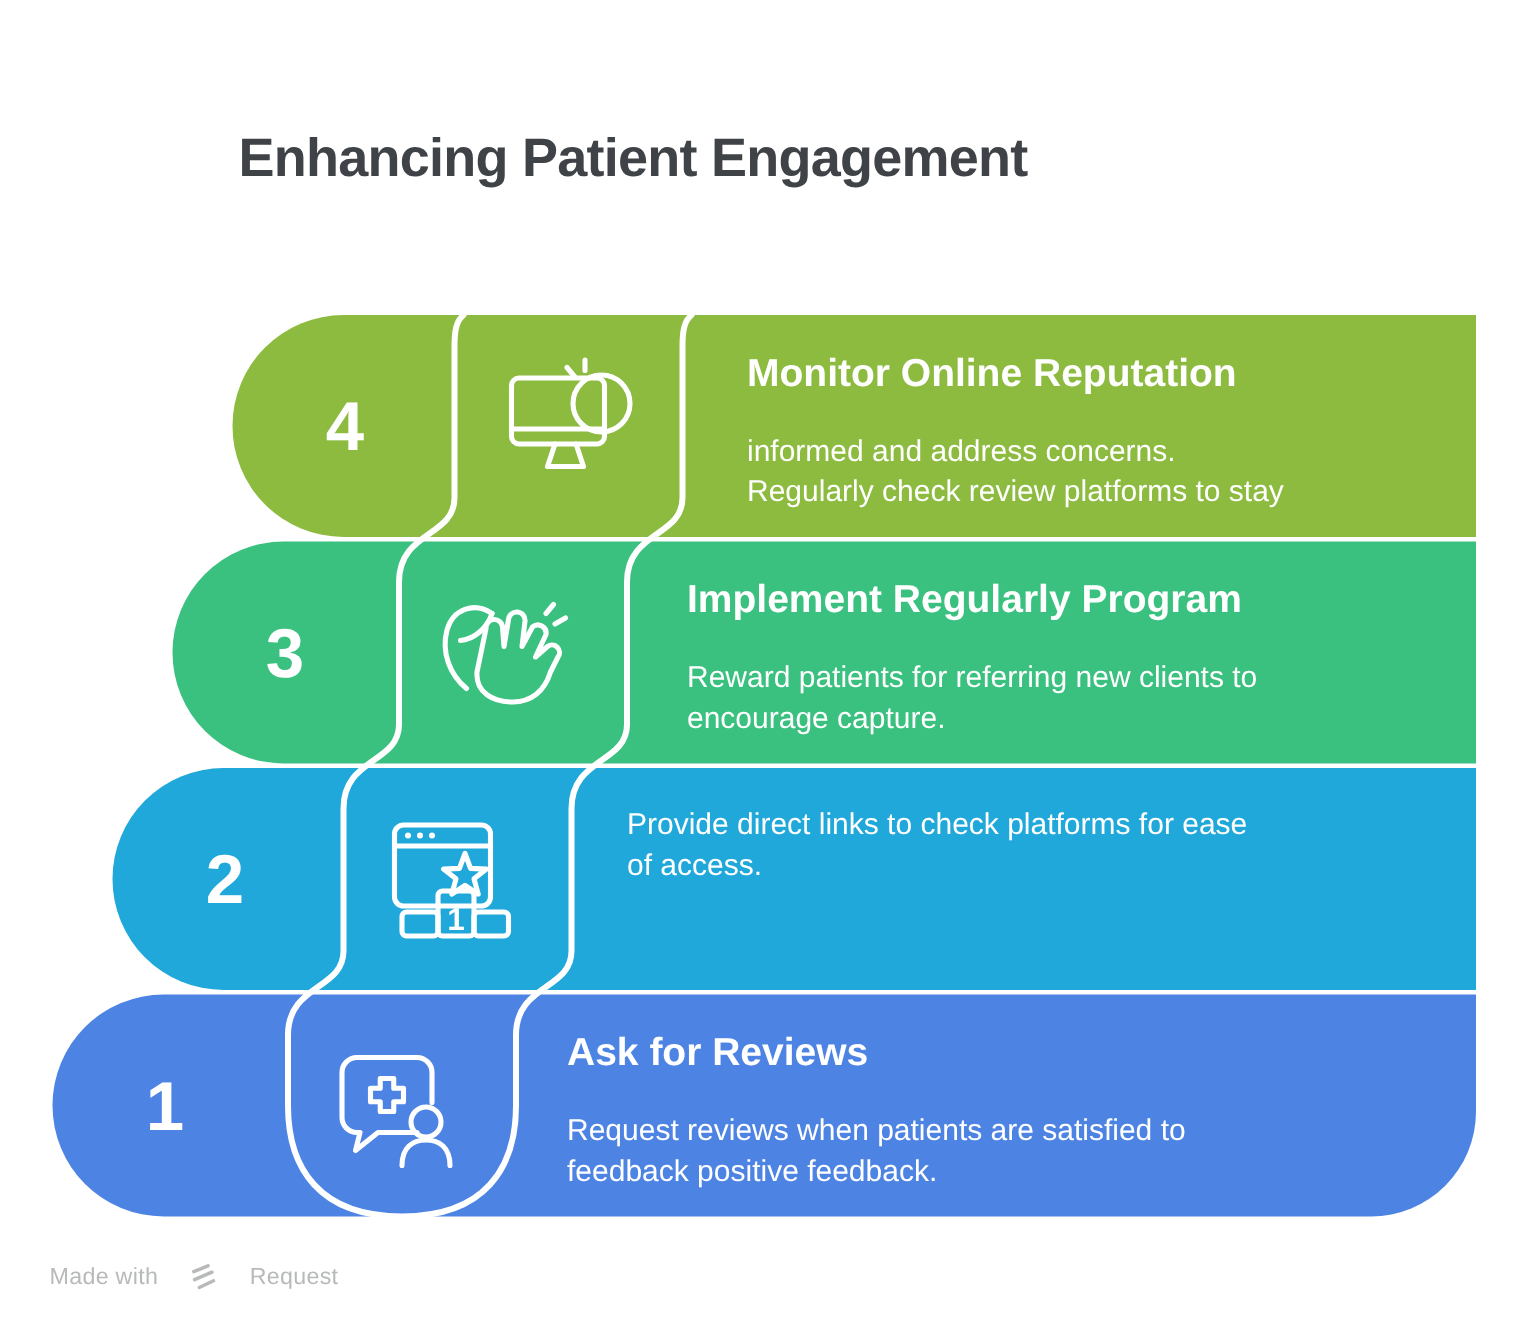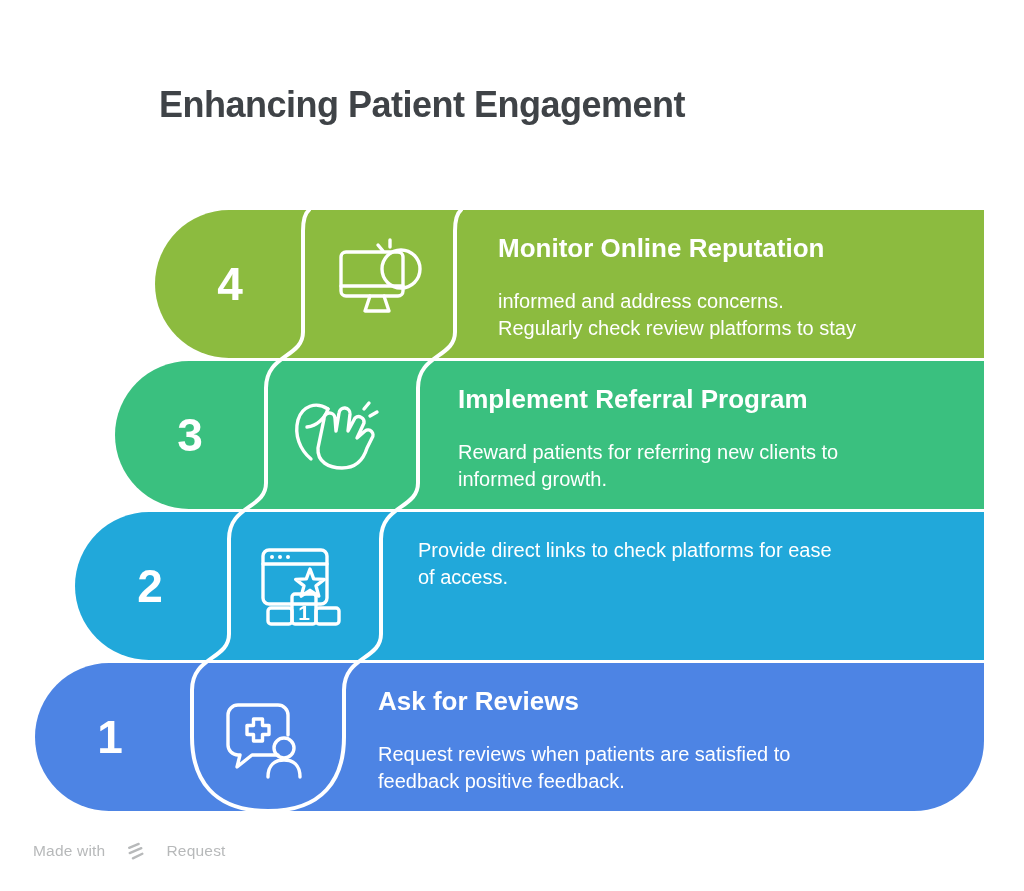--- a/index.html
+++ b/index.html
@@ -19,21 +19,21 @@
   .step-number{
     position:absolute;left:0;top:0;width:150px;height:100%;
     display:flex;align-items:center;justify-content:center;
     color:#fff;font-size:46px;font-weight:700;
   }
   .step-text{position:absolute;left:343px;top:0;width:470px;color:#fff;}
   .step-title{margin-top:23px;font-size:26px;font-weight:700;line-height:30px;}
   .step-desc{margin-top:25px;font-size:20px;line-height:27px;}
   .overlay{position:absolute;left:0;top:0;pointer-events:none;}
   .footer{
-    position:absolute;left:33px;top:842px;display:flex;gap:21px;
+    position:absolute;left:33px;top:842px;display:flex;align-items:center;gap:21px;
     font-size:15.5px;color:#b7b9ba;letter-spacing:0.2px;
   }
   .icon-stroke{fill:none;stroke:#ffffff;stroke-width:3.4;stroke-linecap:round;stroke-linejoin:round;}
   .snake{fill:none;stroke:#ffffff;stroke-width:4;stroke-linecap:round;}
   .badge-text{fill:#ffffff;font-family:"Liberation Sans",sans-serif;font-size:21px;font-weight:700;text-anchor:middle;}
 </style>
 </head>
 <body>
 
 <div class="canvas">
@@ -47,24 +47,24 @@
       <div class="step-desc">
         <div>informed and address concerns.</div>
         <div>Regularly check review platforms to stay</div>
       </div>
     </div>
   </div>
 
   <div class="row row--3" style="background-color: rgb(58, 192, 127);">
     <div class="step-number">3</div>
     <div class="step-text">
-      <div class="step-title">Implement Referral Program</div>
+      <div class="step-title">Implement Regularly Program</div>
       <div class="step-desc">
         <div>Reward patients for referring new clients to</div>
-        <div>informed growth.</div>
+        <div>encourage capture.</div>
       </div>
     </div>
   </div>
 
   <div class="row row--2" style="background-color: rgb(33, 168, 218);">
     <div class="step-number">2</div>
     <div class="step-text">
       <div class="step-desc">
         <div>Provide direct links to check platforms for ease</div>
         <div>of access.</div>

